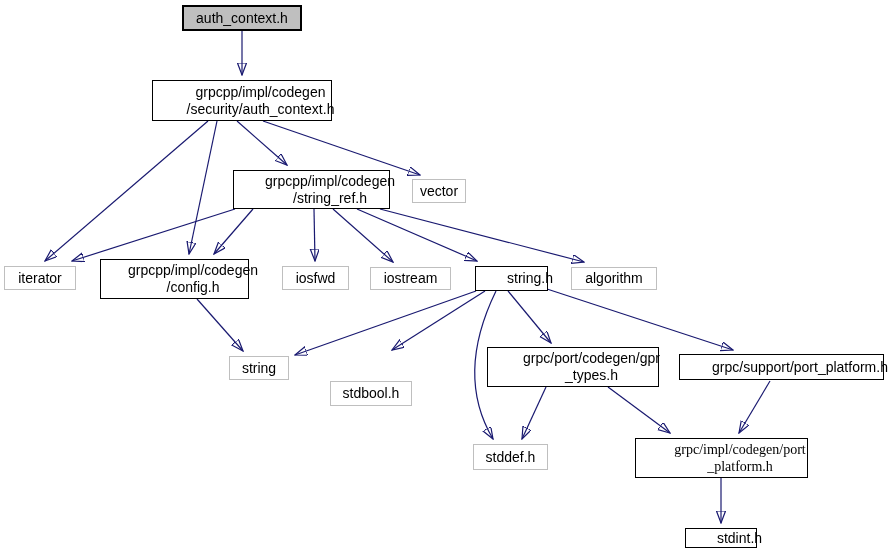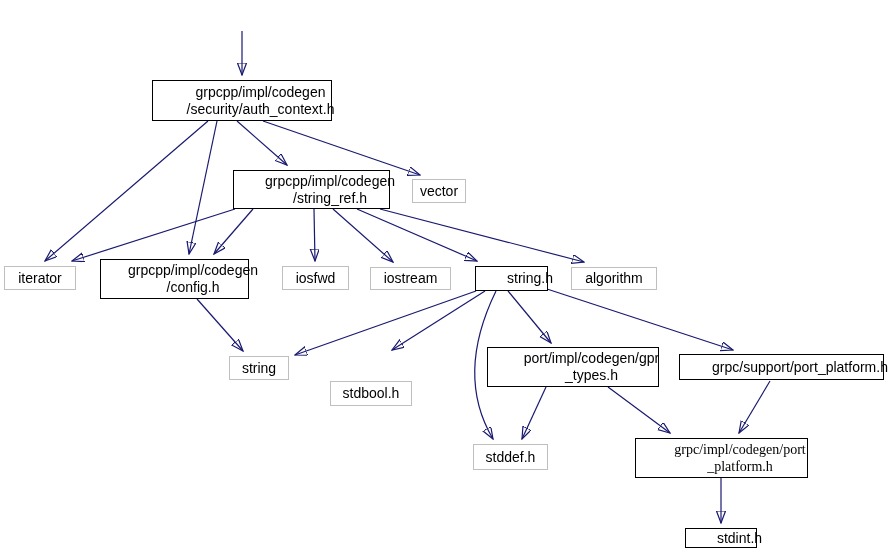--- a/index.html
+++ b/index.html
@@ -53,35 +53,36 @@
     <path d="M485,291 L392,350" marker-end="url(#arrow)"></path>
     <path d="M496,291 Q455,375 493,439" marker-end="url(#arrow)"></path>
     <path d="M508,291 L551,343" marker-end="url(#arrow)"></path>
     <path d="M547,289 L733,350" marker-end="url(#arrow)"></path>
     <path d="M546,387 L522,439" marker-end="url(#arrow)"></path>
     <path d="M608,387 L670,433" marker-end="url(#arrow)"></path>
     <path d="M770,381 L739,433" marker-end="url(#arrow)"></path>
     <path d="M721,478 L721,523" marker-end="url(#arrow)"></path>
   </svg>
 
+  <div class="node root" style="left:182px;top:5px;width:120px;height:26px;">auth_context.h</div>
   <div class="node internal" style="left:152px;top:80px;width:180px;height:41px;">grpcpp/impl/codegen
 /security/auth_context.h</div>
   <div class="node internal" style="left:233px;top:170px;width:157px;height:39px;">grpcpp/impl/codegen
 /string_ref.h</div>
   <div class="node external" style="left:412px;top:179px;width:54px;height:24px;">vector</div>
   <div class="node external" style="left:4px;top:266px;width:72px;height:24px;">iterator</div>
   <div class="node internal" style="left:100px;top:259px;width:149px;height:40px;">grpcpp/impl/codegen
 /config.h</div>
   <div class="node external" style="left:282px;top:266px;width:67px;height:24px;">iosfwd</div>
   <div class="node external" style="left:370px;top:267px;width:81px;height:23px;">iostream</div>
   <div class="node internal" style="left:475px;top:266px;width:73px;height:25px;">string.h</div>
   <div class="node external" style="left:571px;top:267px;width:86px;height:23px;">algorithm</div>
   <div class="node external" style="left:229px;top:356px;width:60px;height:24px;">string</div>
   <div class="node external" style="left:330px;top:355px;width:82px;height:25px;margin-top:26px;">stdbool.h</div>
-  <div class="node internal" style="left:487px;top:347px;width:172px;height:40px;">port/impl/codegen/gpr
+  <div class="node internal" style="left:487px;top:347px;width:172px;height:40px;">grpc/port/codegen/gpr
 _types.h</div>
   <div class="node internal" style="left:679px;top:354px;width:205px;height:26px;">grpc/support/port_platform.h</div>
   <div class="node external" style="left:473px;top:444px;width:75px;height:26px;">stddef.h</div>
   <div class="node internal" style="left:635px;top:438px;width:173px;height:40px;font-family:Liberation Serif, serif;">grpc/impl/codegen/port
 _platform.h</div>
   <div class="node internal" style="left:685px;top:528px;width:72px;height:20px;">stdint.h</div>
 
 </div>
 
 </body></html>

